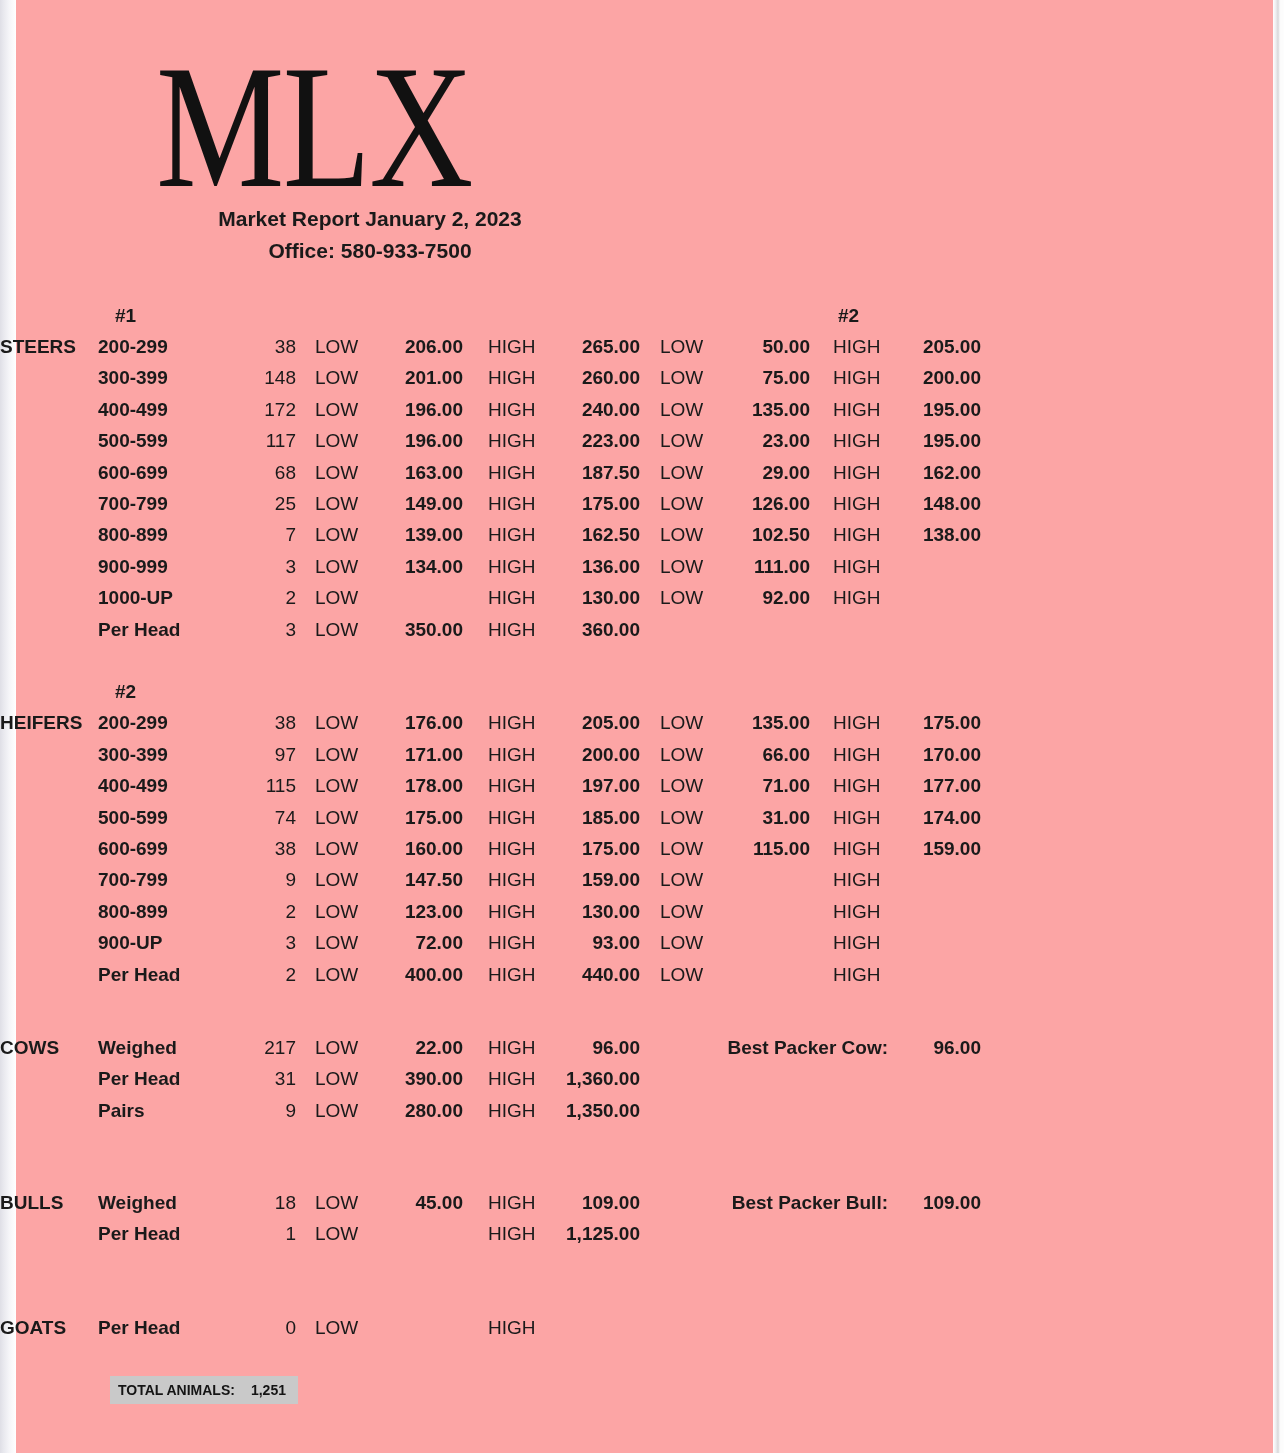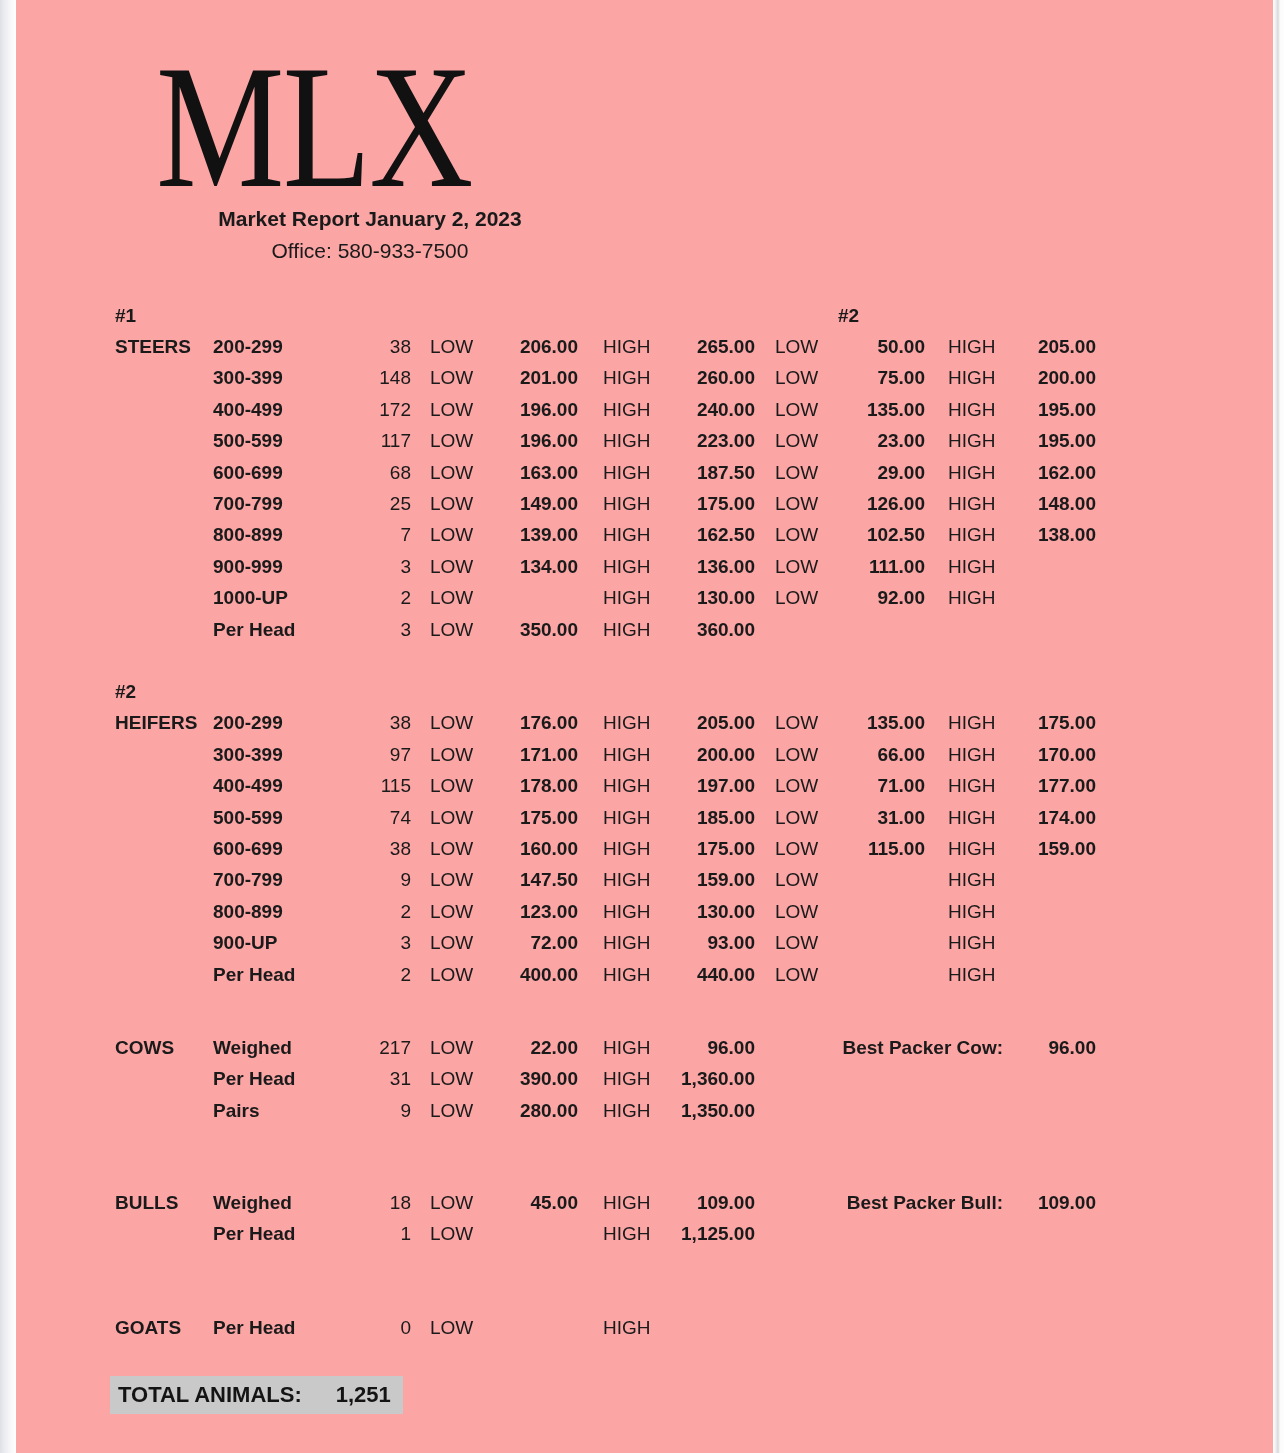--- a/index.html
+++ b/index.html
@@ -23,47 +23,47 @@
     position:absolute;left:156px;top:39px;
     font-family:"Liberation Serif", serif;
     font-size:176px;line-height:1;font-weight:400;color:#111;
     transform:scaleX(0.82);transform-origin:left top;
     letter-spacing:-2px;white-space:nowrap;
   }
   .head-block{
     position:absolute;left:213px;top:207px;width:314px;text-align:center;
   }
   .title{font-size:21px;font-weight:700;line-height:24px;}
-  .office{font-size:21px;font-weight:400;line-height:24px;margin-top:8px;}
+  .office{font-size:21px;font-weight:700;line-height:24px;margin-top:8px;}
   #report{position:absolute;left:0;top:300px;width:1284px;font-size:19px;}
   .grade-row{position:relative;height:31.4px;padding-left:115px;font-weight:700;line-height:31.4px;}
   .grade-right{position:absolute;left:838px;top:0;}
   .row{
     display:grid;
     grid-template-columns:98px 112px 86px 79px 88px 80px 97px 75px 95px 78px 93px;
-    height:31.4px;align-items:center;padding-left:115px;
+    height:31.4px;align-items:center;
   }
   .cell{white-space:nowrap;overflow:visible;}
   .bold{font-weight:700;}
   .num{text-align:right;}
   .extra{text-align:right;}
   .row > :nth-child(4){padding-left:19px;}
   .row > :nth-child(6){padding-left:25px;}
   .row > :nth-child(8){padding-left:20px;}
   .row > :nth-child(10){padding-left:23px;}
   .section-heifers{margin-top:31px;}
   .section-cows{margin-top:42px;}
   .section-bulls{margin-top:61px;}
   .section-goats{margin-top:62px;}
   .total-row{margin-top:32px;padding-left:110px;}
   .total-box{
     display:inline-flex;align-items:center;
     background:#c9c9c9;
-    padding:6px 12px 6px 8px;gap:34px;
-    font-size:22px;font-weight:700;color:#141414;
+    padding:6px 12px 6px 8px;gap:16px;
+    font-size:14px;font-weight:700;color:#141414;
   }
 </style>
 </head>
 <body>
 
 <div class="page">
   <div class="edge-left"></div>
   <div class="edge-right"></div>
 
   <div class="logo">MLX</div>

